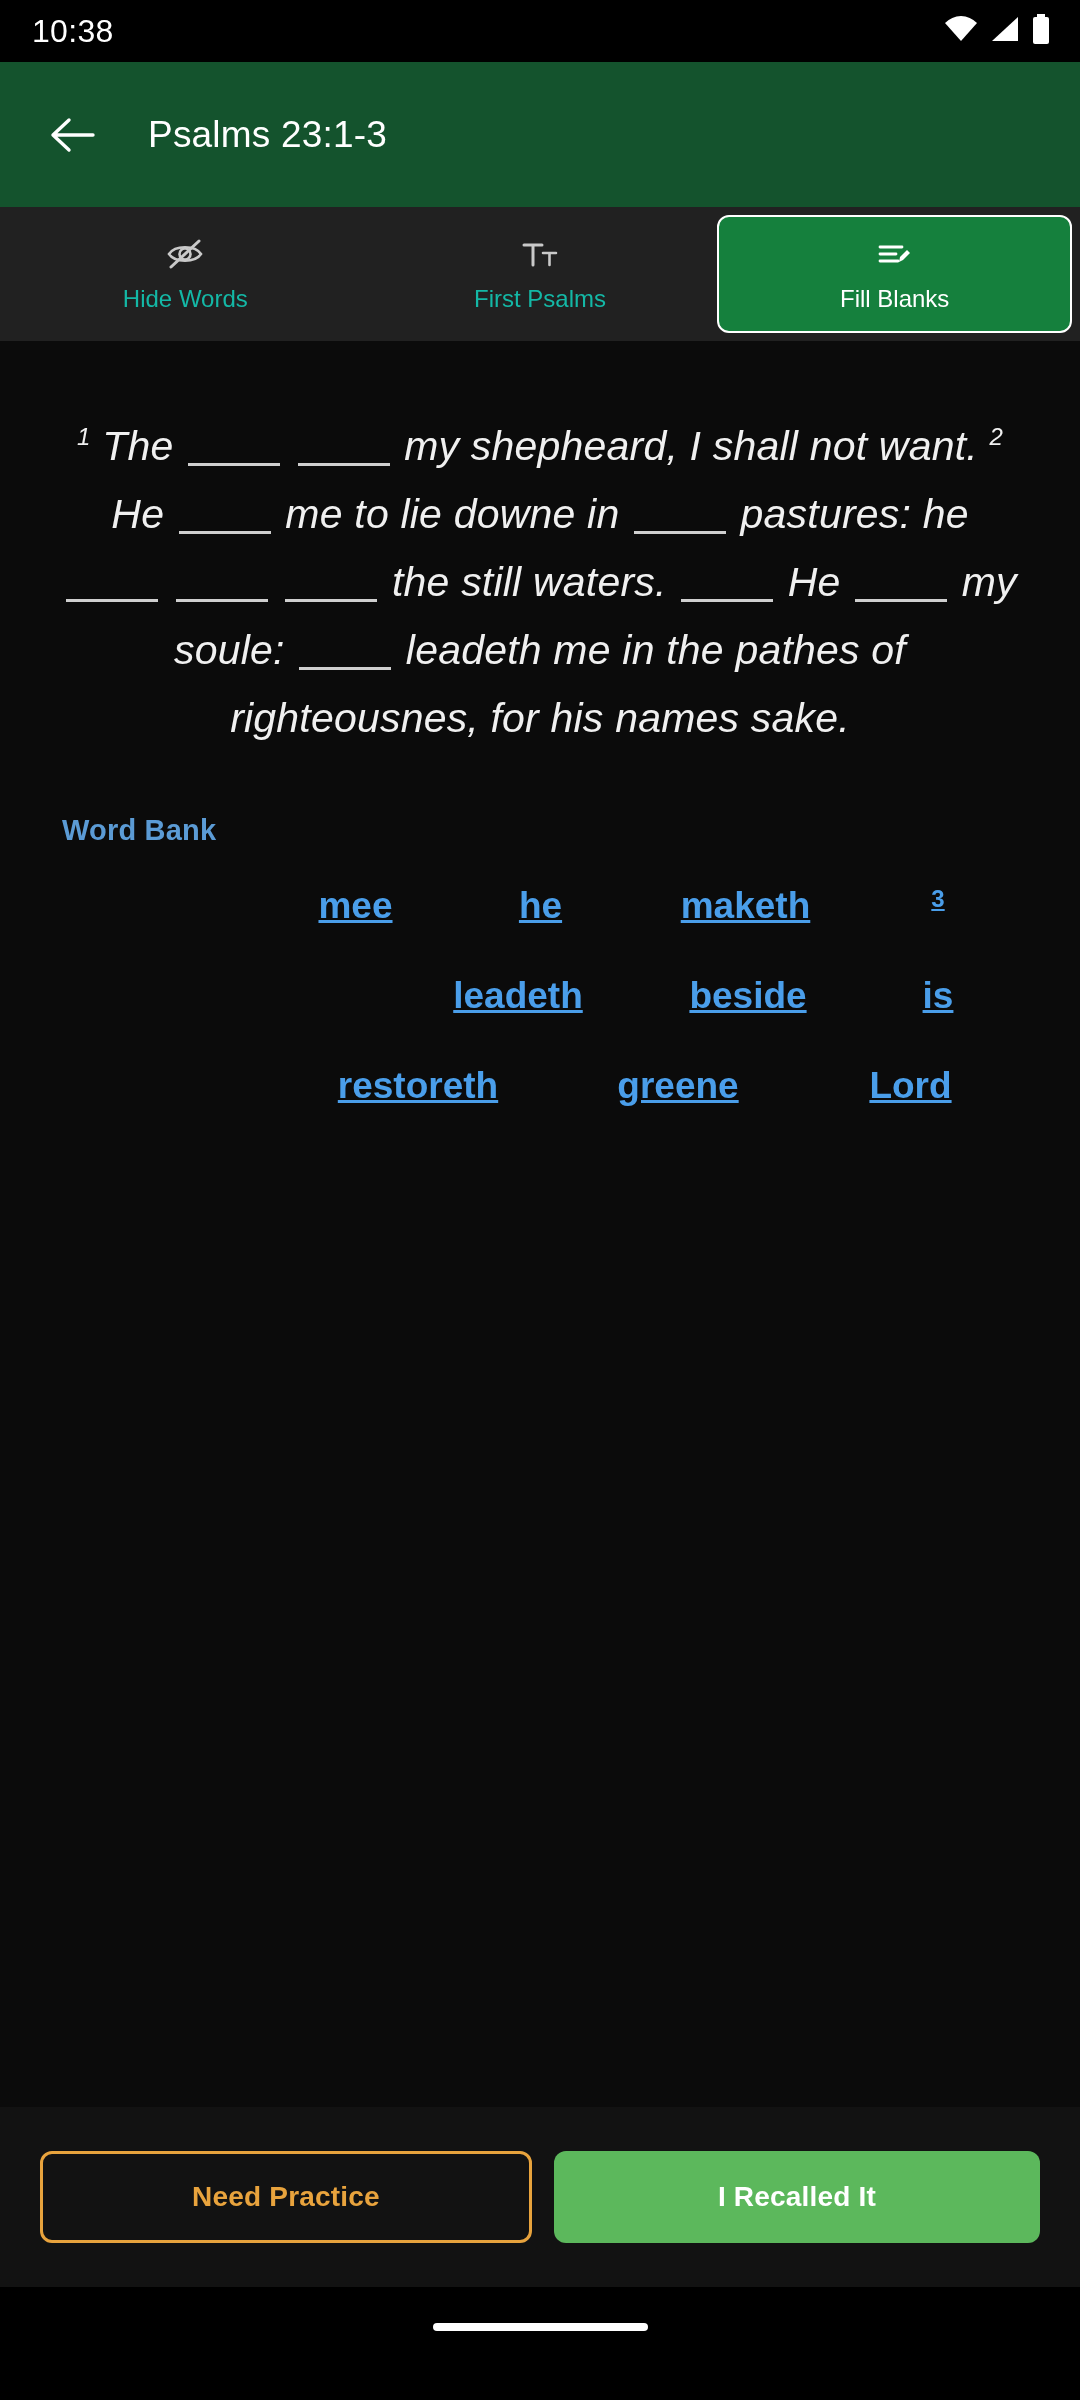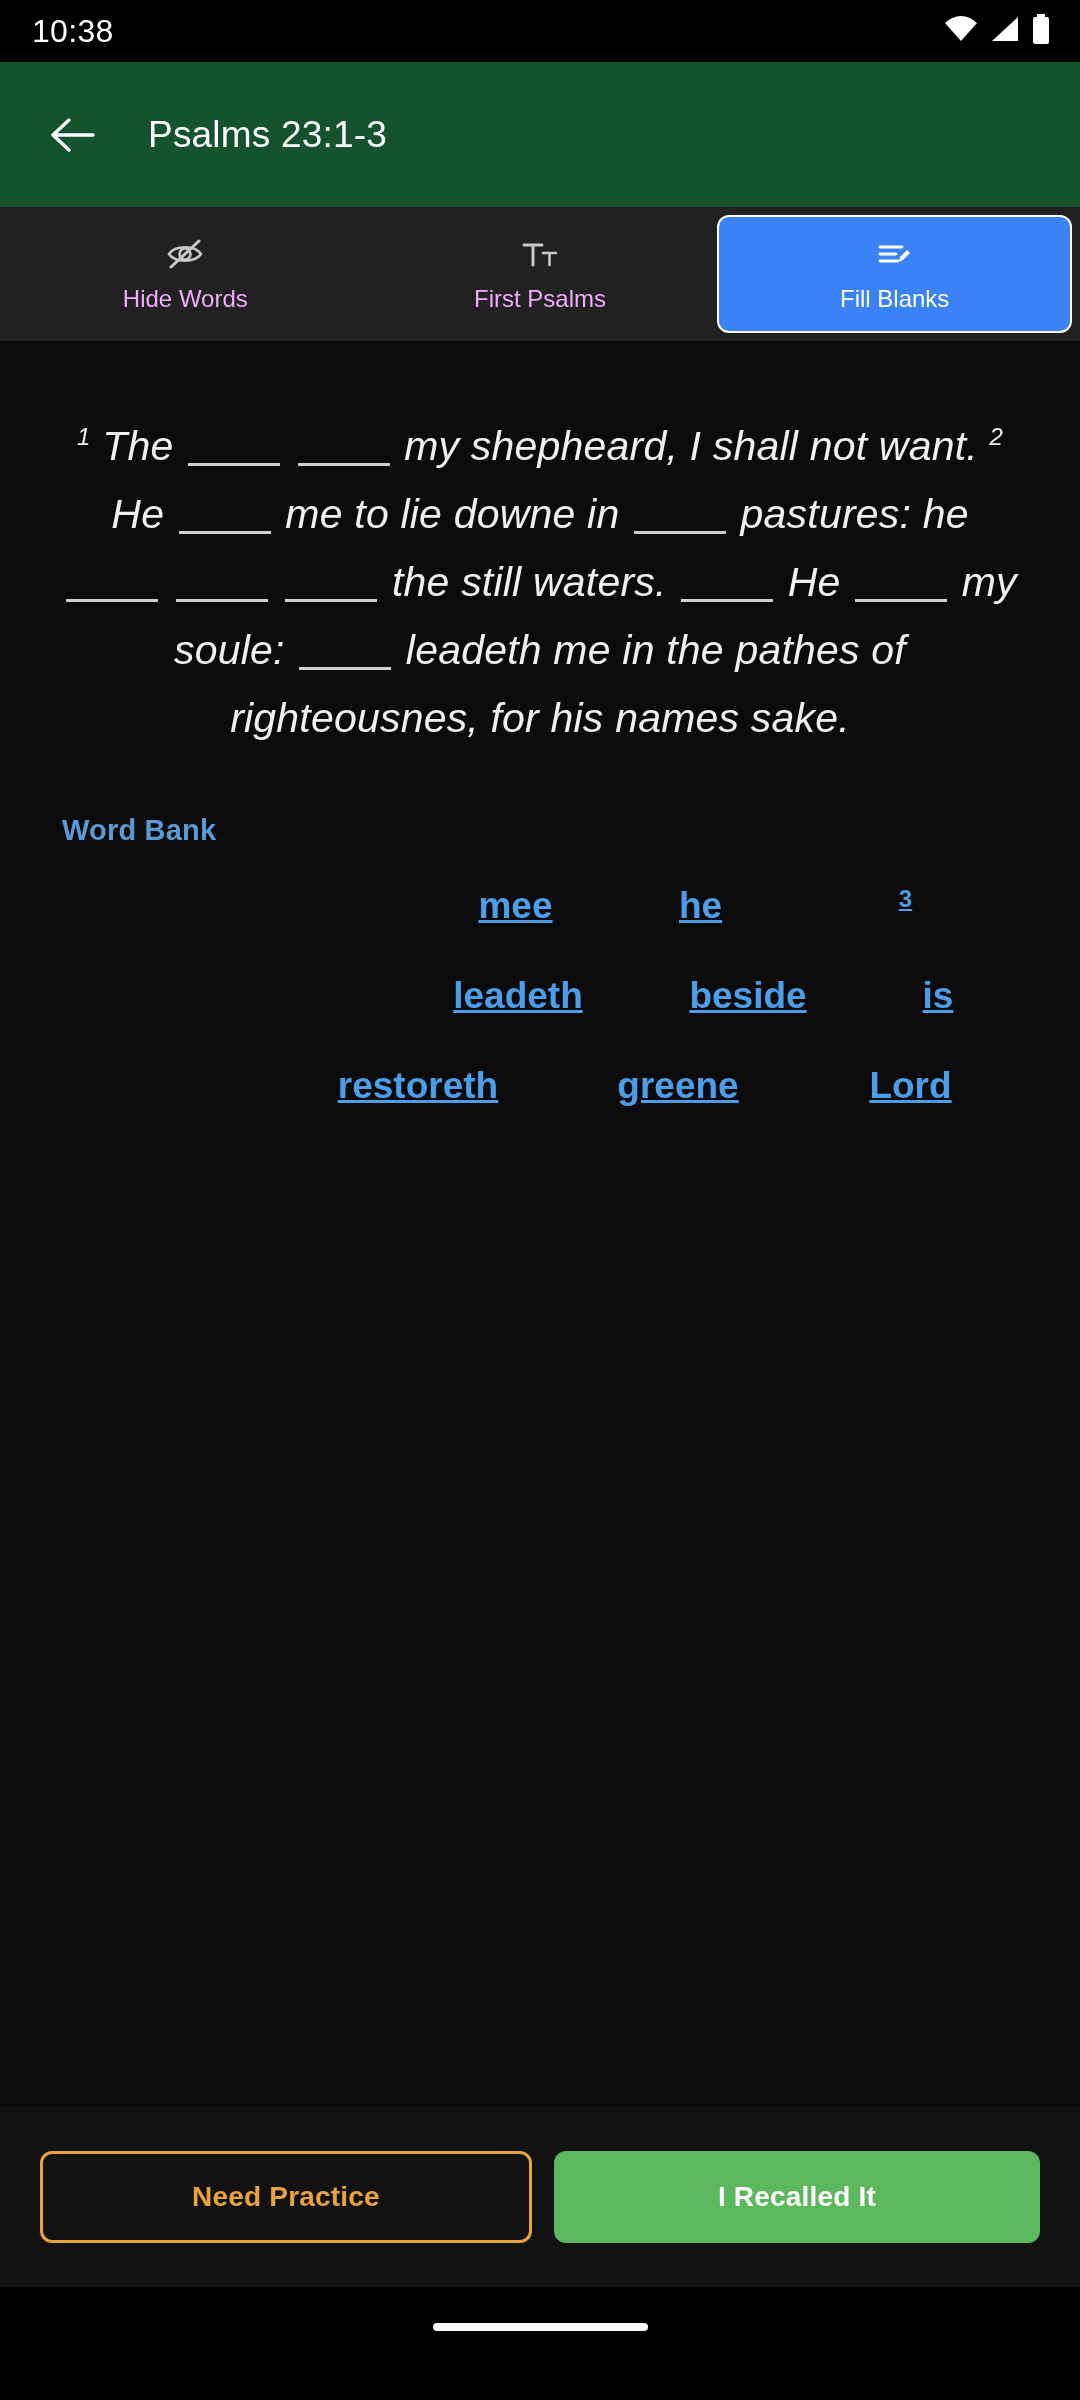--- a/index.html
+++ b/index.html
@@ -77,25 +77,25 @@
     display: flex;
     flex-direction: column;
     align-items: center;
     justify-content: center;
     gap: 12px;
     border-radius: 12px;
     border: 2px solid transparent;
   }
   .mode-item.active {
     border-color: #ffffff;
-    background: #3b82f6;
+    background: #15803d;
   }
   .mode-label {
     font-size: 24px;
-    color: #f0abfc;
+    color: #14b8a6;
   }
   .mode-item.active .mode-label { color: #ffffff; }
   .mode-icon { height: 38px; display: flex; align-items: center; justify-content: center; }
 
   
   .content {
     flex: 1 1 auto;
     background: #0b0b0b;
     padding: 0 62px;
     overflow: hidden;
@@ -282,20 +282,21 @@
 
     <div class="verse">
       <sup>1</sup><span> The </span><span class="blank"></span><span> </span><span class="blank"></span><span> my shepheard, I shall not want. </span><sup>2</sup><span> He </span><span class="blank"></span><span> me to lie downe in </span><span class="blank"></span><span> pastures: he </span><span class="blank"></span><span> </span><span class="blank"></span><span> </span><span class="blank"></span><span> the still waters. </span><span class="blank"></span><span> He </span><span class="blank"></span><span> my soule: </span><span class="blank"></span><span> leadeth me in the pathes of righteousnes, for his names sake.</span>
     </div>
 
     <div class="word-bank-title">Word Bank</div>
 
     <div class="word-bank row-a">
       <span class="bank-word">mee</span>
       <span class="bank-word">he</span>
+      <span class="bank-word">maketh</span>
       <span class="bank-word sup-word">3</span>
     </div>
 
     <div class="word-bank row-b">
       <span class="bank-word">leadeth</span>
       <span class="bank-word">beside</span>
       <span class="bank-word">is</span>
     </div>
 
     <div class="word-bank row-c">

